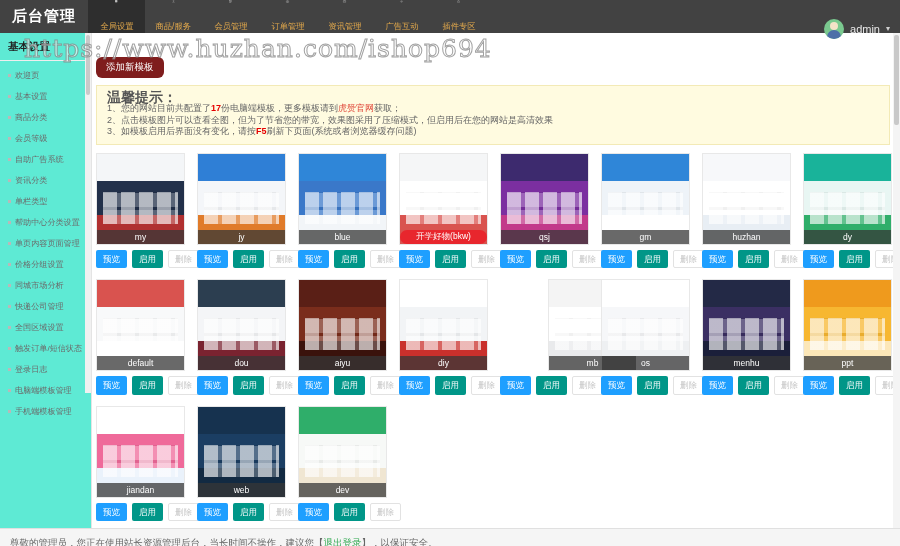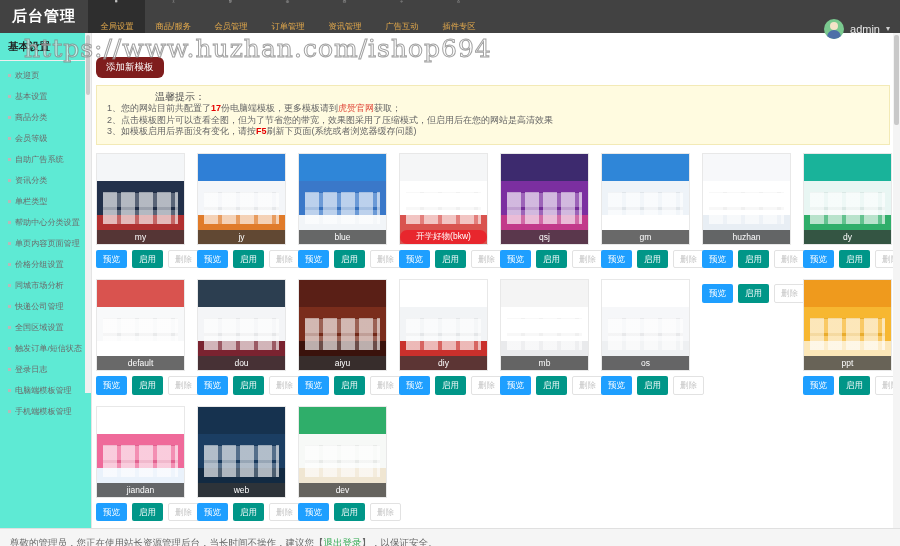--- a/index.html
+++ b/index.html
@@ -46,21 +46,21 @@
   .main { flex:1; position:relative; padding:23px 6px 0 4px; overflow:hidden; }
   .main-scroll { position:absolute; right:0; top:0; width:7px; height:100%; background:#f4f4f4; }
   .main-scroll::before { content:""; position:absolute; top:2px; left:1px; width:5px; height:90px;
                          background:#c9c9c9; border-radius:2px; }
 
   .btn-add { display:inline-block; background:#7f1d1d; color:#fff; font-size:9.5px;
              padding:4px 10px; border:none; border-radius:6px; cursor:pointer; }
 
   .notice { margin-top:7px; margin-right:4px; background:#fffbe0; border:1px solid #f3eab6;
             padding:5px 10px 6px; }
-  .notice-title { font-size:10px; color:#555; font-weight:normal; line-height:12px;margin-left:48px; }
+  .notice-title { font-size:14px; color:#555; font-weight:bold; line-height:12px; }
   .notice-line { font-size:9px; color:#666; line-height:11.5px; white-space:nowrap; }
   .seg-red { color:#e60000; font-weight:bold; }
   .seg-link { color:#e0483a; cursor:pointer; }
 
   
   .grid { margin-top:8px; display:grid; grid-template-columns:repeat(8,89px);
           column-gap:12px; row-gap:11px; }
   .card { width:89px; }
   .thumb { width:89px; height:92px; position:relative; border:1px solid #e8e8e8; cursor:pointer;
            overflow:hidden; }
@@ -364,40 +364,43 @@
           <div class="thumb" style="background: linear-gradient(rgb(255, 255, 255) 0px, rgb(255, 255, 255) 30%, rgb(242, 244, 246) 30%, rgb(242, 244, 246) 68%, rgb(201, 48, 44) 68%, rgb(201, 48, 44) 100%);">
             <div class="name-strip">diy</div>
           </div>
           <div class="btn-row">
             <button class="btn-sm btn-preview">预览</button>
             <button class="btn-sm btn-enable">启用</button>
             <button class="btn-sm btn-delete">删除</button>
           </div>
         </div>
         <div class="card">
-          <div class="thumb" style="background: linear-gradient(rgb(244, 244, 244) 0px, rgb(244, 244, 244) 30%, rgb(255, 255, 255) 30%, rgb(255, 255, 255) 68%, rgb(233, 234, 236) 68%, rgb(233, 234, 236) 100%);">
+          <div class="thumb" style="background: linear-gradient(rgb(244, 244, 244) 0px, rgb(244, 244, 244) 30%, rgb(255, 255, 255) 30%, rgb(255, 255, 255) 68%, rgb(233, 234, 236) 68%, rgb(233, 234, 236) 100%); margin-left: 48px;">
             <div class="name-strip">mb</div>
           </div>
           <div class="btn-row">
             <button class="btn-sm btn-preview">预览</button>
             <button class="btn-sm btn-enable">启用</button>
             <button class="btn-sm btn-delete">删除</button>
           </div>
         </div>
         <div class="card">
           <div class="thumb" style="background: linear-gradient(rgb(255, 255, 255) 0px, rgb(255, 255, 255) 30%, rgb(246, 247, 249) 30%, rgb(246, 247, 249) 68%, rgb(238, 240, 242) 68%, rgb(238, 240, 242) 100%);">
             <div class="name-strip">os</div>
           </div>
           <div class="btn-row">
             <button class="btn-sm btn-preview">预览</button>
             <button class="btn-sm btn-enable">启用</button>
             <button class="btn-sm btn-delete">删除</button>
           </div>
         </div>
         <div class="card">
+          <div class="thumb" style="background: linear-gradient(rgb(35, 41, 70) 0px, rgb(35, 41, 70) 30%, rgb(59, 47, 99) 30%, rgb(59, 47, 99) 68%, rgb(27, 31, 58) 68%, rgb(27, 31, 58) 100%);">
+            <div class="name-strip">menhu</div>
+          </div>
           <div class="btn-row">
             <button class="btn-sm btn-preview">预览</button>
             <button class="btn-sm btn-enable">启用</button>
             <button class="btn-sm btn-delete">删除</button>
           </div>
         </div>
         <div class="card">
           <div class="thumb" style="background: linear-gradient(rgb(239, 154, 29) 0px, rgb(239, 154, 29) 30%, rgb(247, 183, 49) 30%, rgb(247, 183, 49) 68%, rgb(252, 231, 184) 68%, rgb(252, 231, 184) 100%);">
             <div class="name-strip">ppt</div>
           </div>

